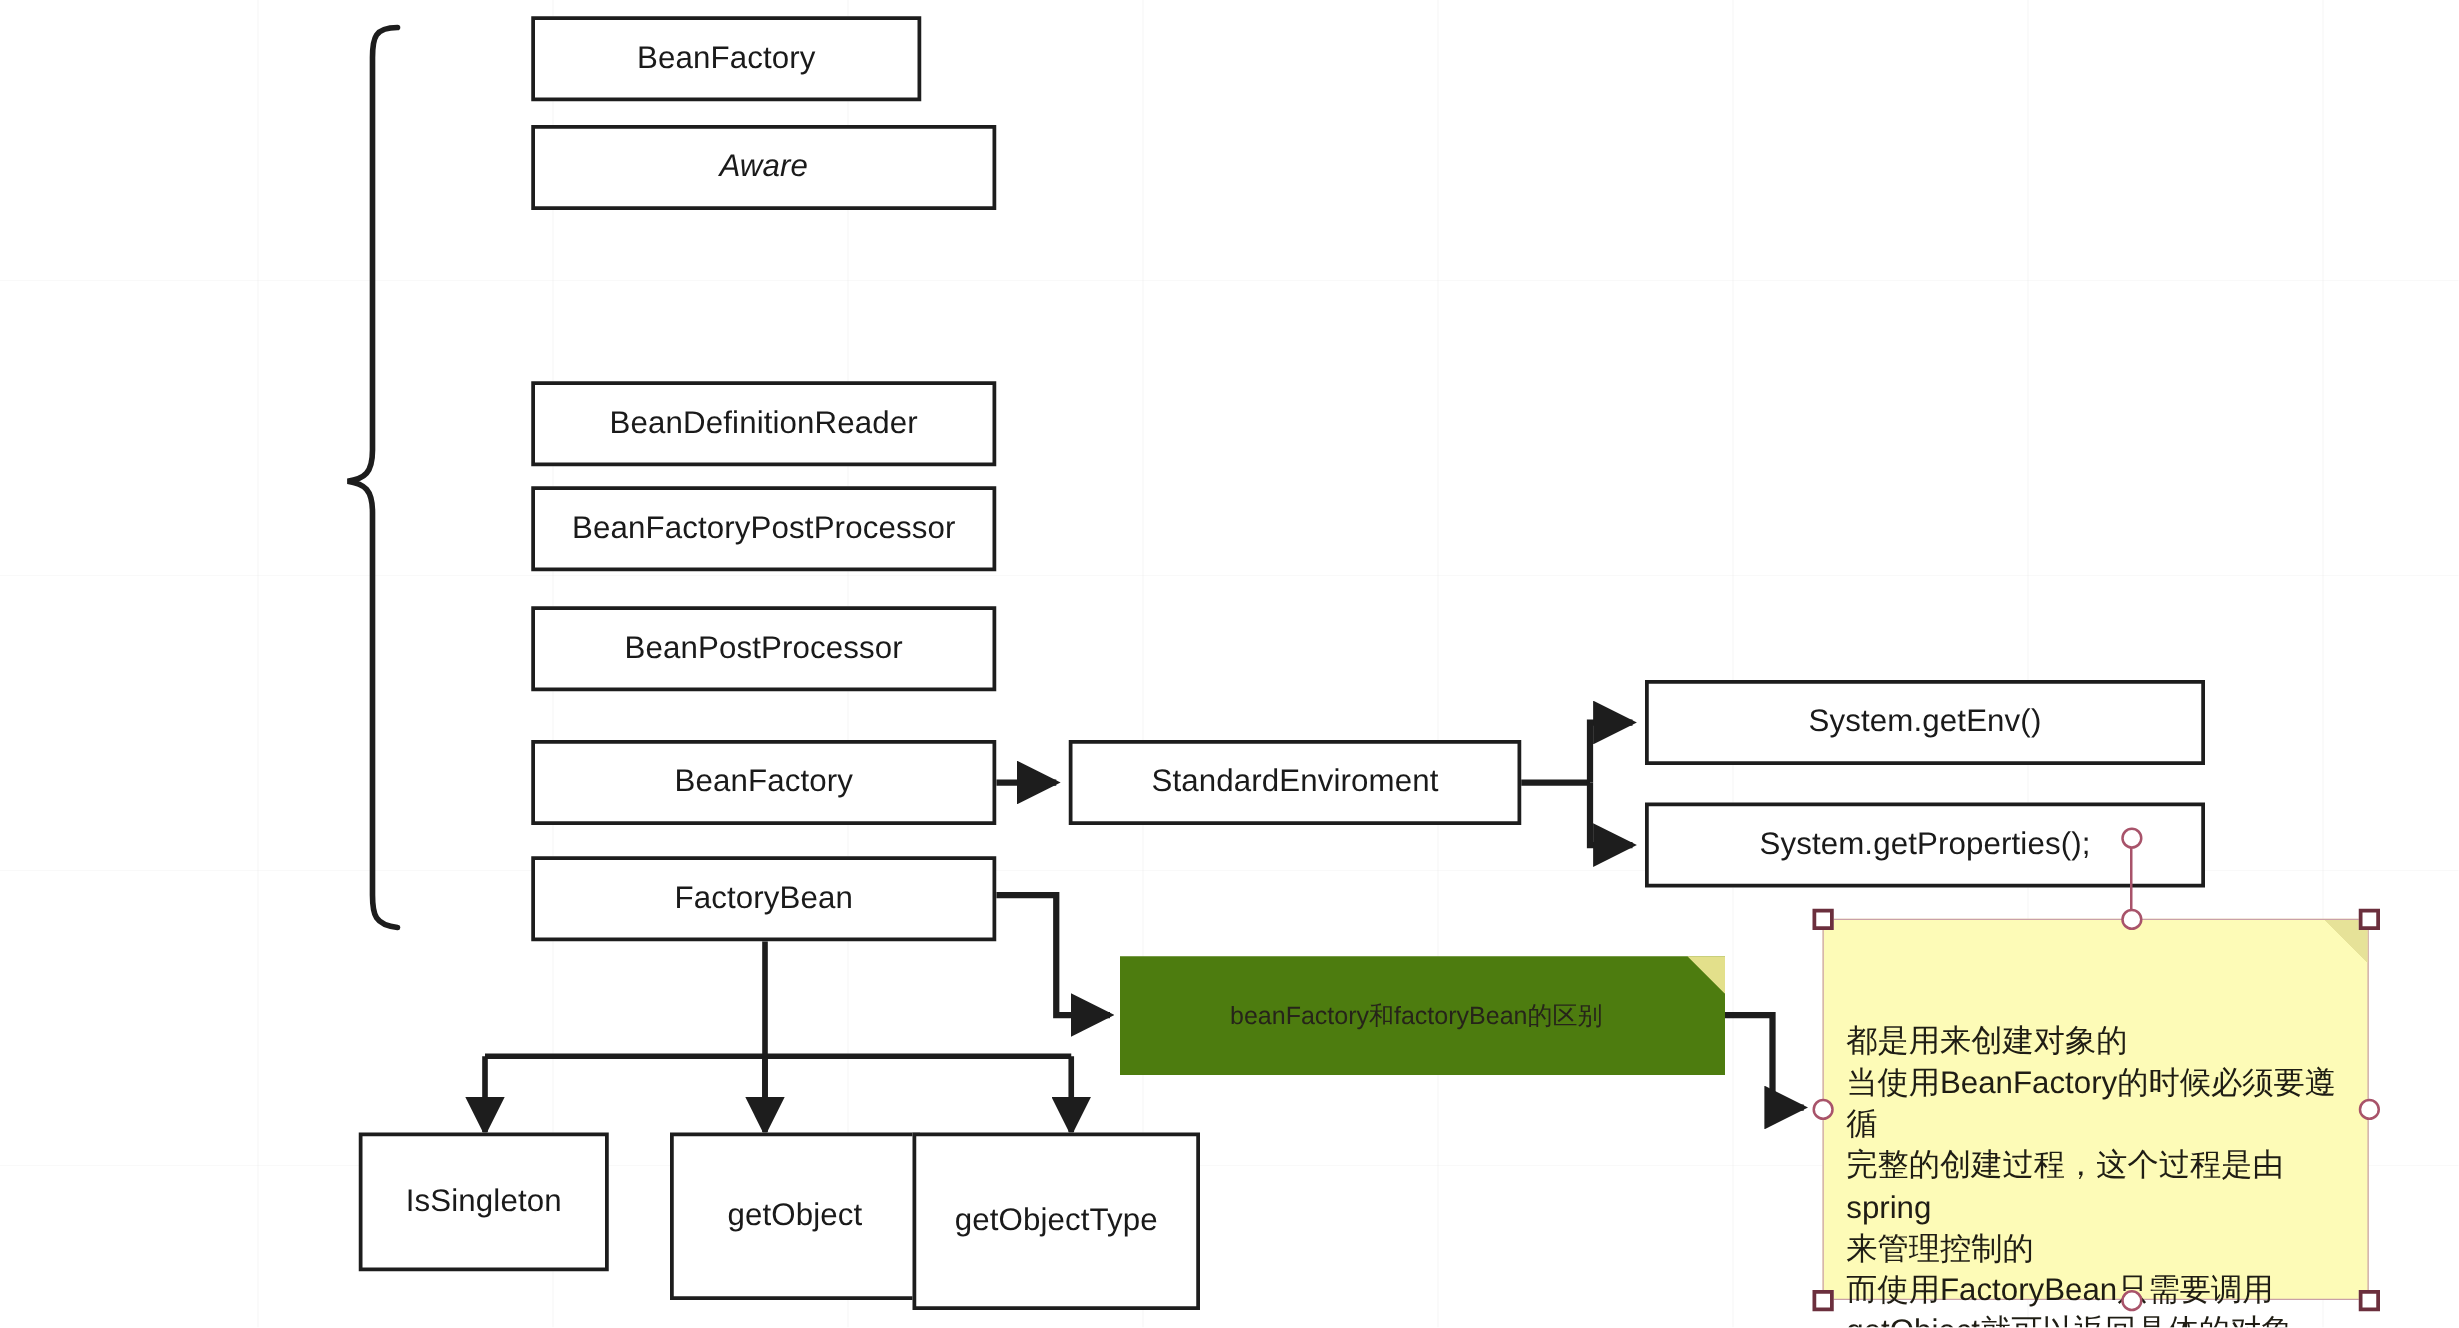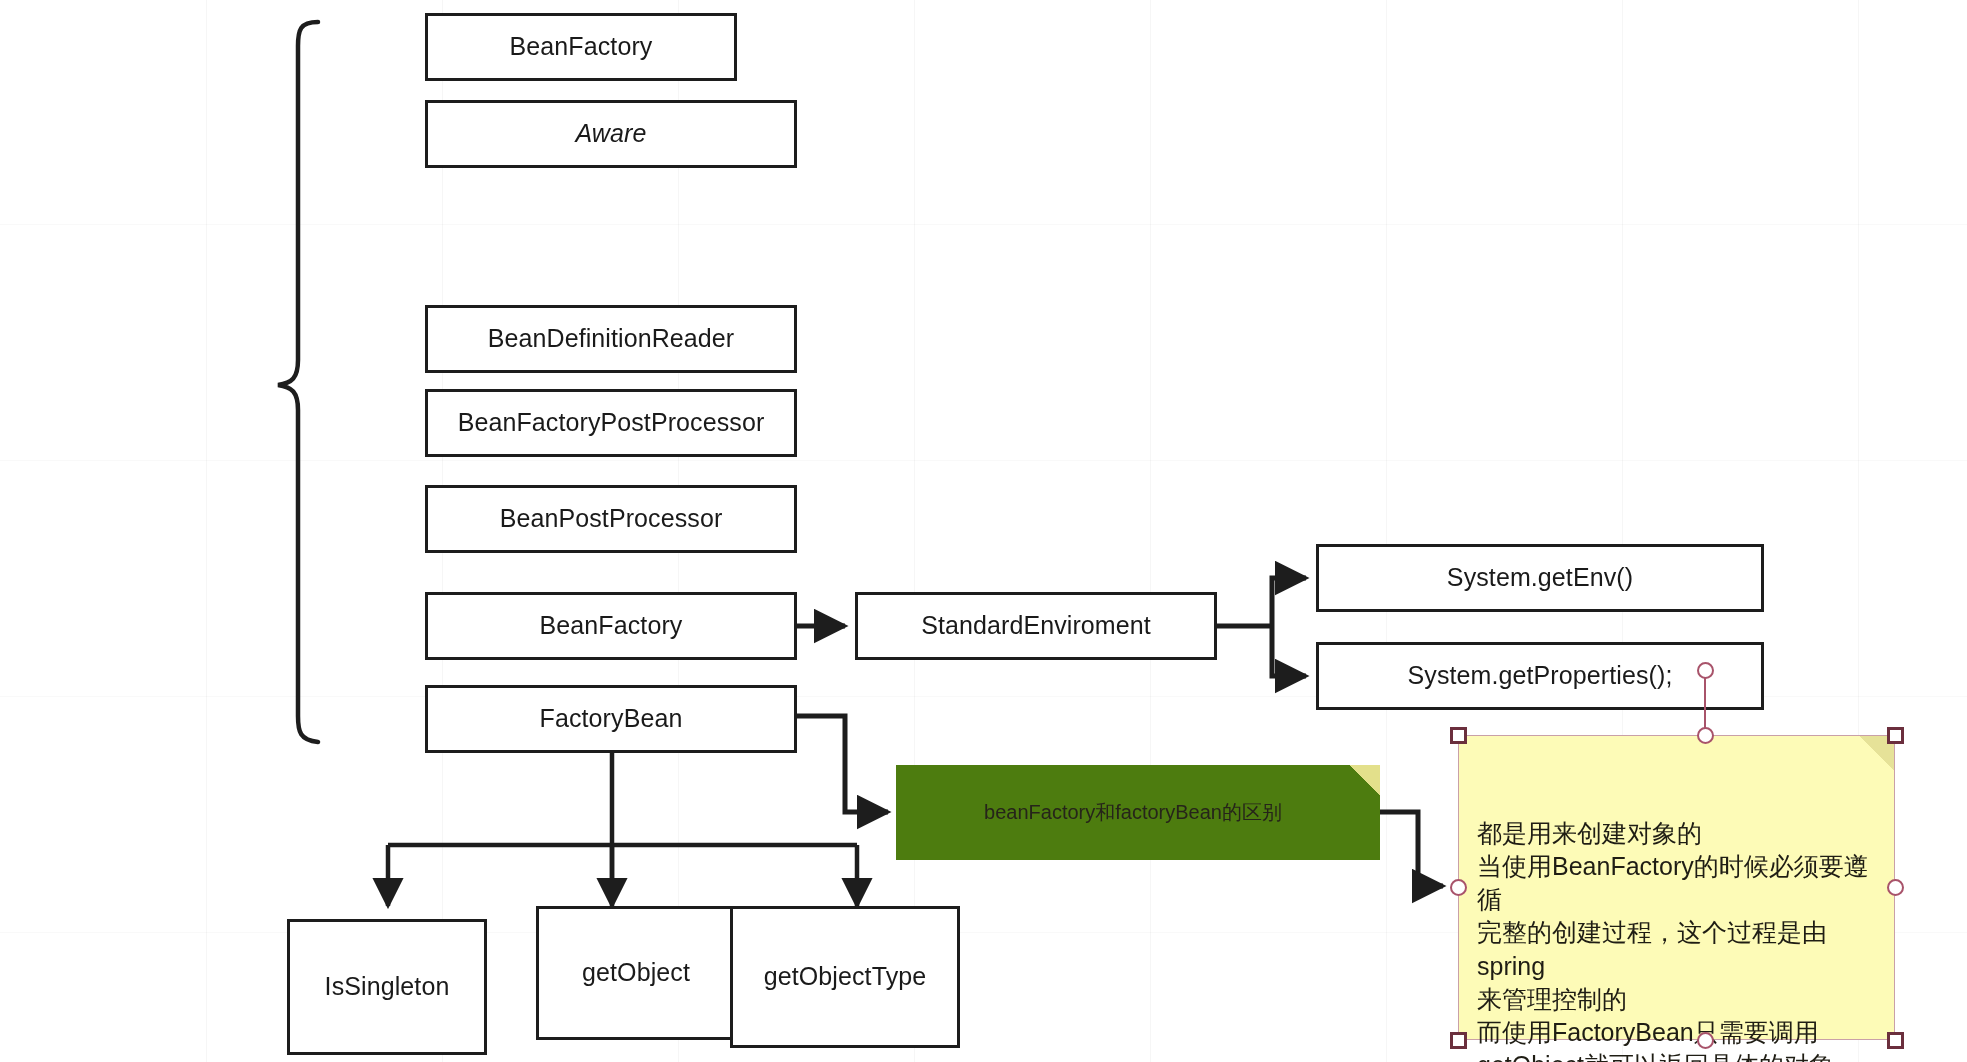--- a/index.html
+++ b/index.html
@@ -191,21 +191,21 @@
   <div class="node" style="left:425px; top:592px; width:372px; height:68px;">BeanFactory</div>
 
   <div class="node" style="left:425px; top:685px; width:372px; height:68px;">FactoryBean</div>
 
   <div class="node" style="left:855px; top:592px; width:362px; height:68px;">StandardEnviroment</div>
 
   <div class="node" style="left:1316px; top:544px; width:448px; height:68px;">System.getEnv()</div>
 
   <div class="node" style="left:1316px; top:642px; width:448px; height:68px;">System.getProperties();</div>
 
-  <div class="node" style="left:287px; top:906px; width:200px; height:136px;margin-top:13px;">IsSingleton</div>
+  <div class="node" style="left:287px; top:906px; width:200px; height:111px;">IsSingleton</div>
 
   <div class="node" style="left:536px; top:906px; width:200px; height:134px;">getObject</div>
 
   <div class="node" style="left:730px; top:906px; width:230px; height:142px;">getObjectType</div>
 
   <div class="callout" style="left:896px; top:765px; width:484px; height:95px;">
     <span class="fold"></span>
     <span>beanFactory和factoryBean的区别</span>
   </div>
 

